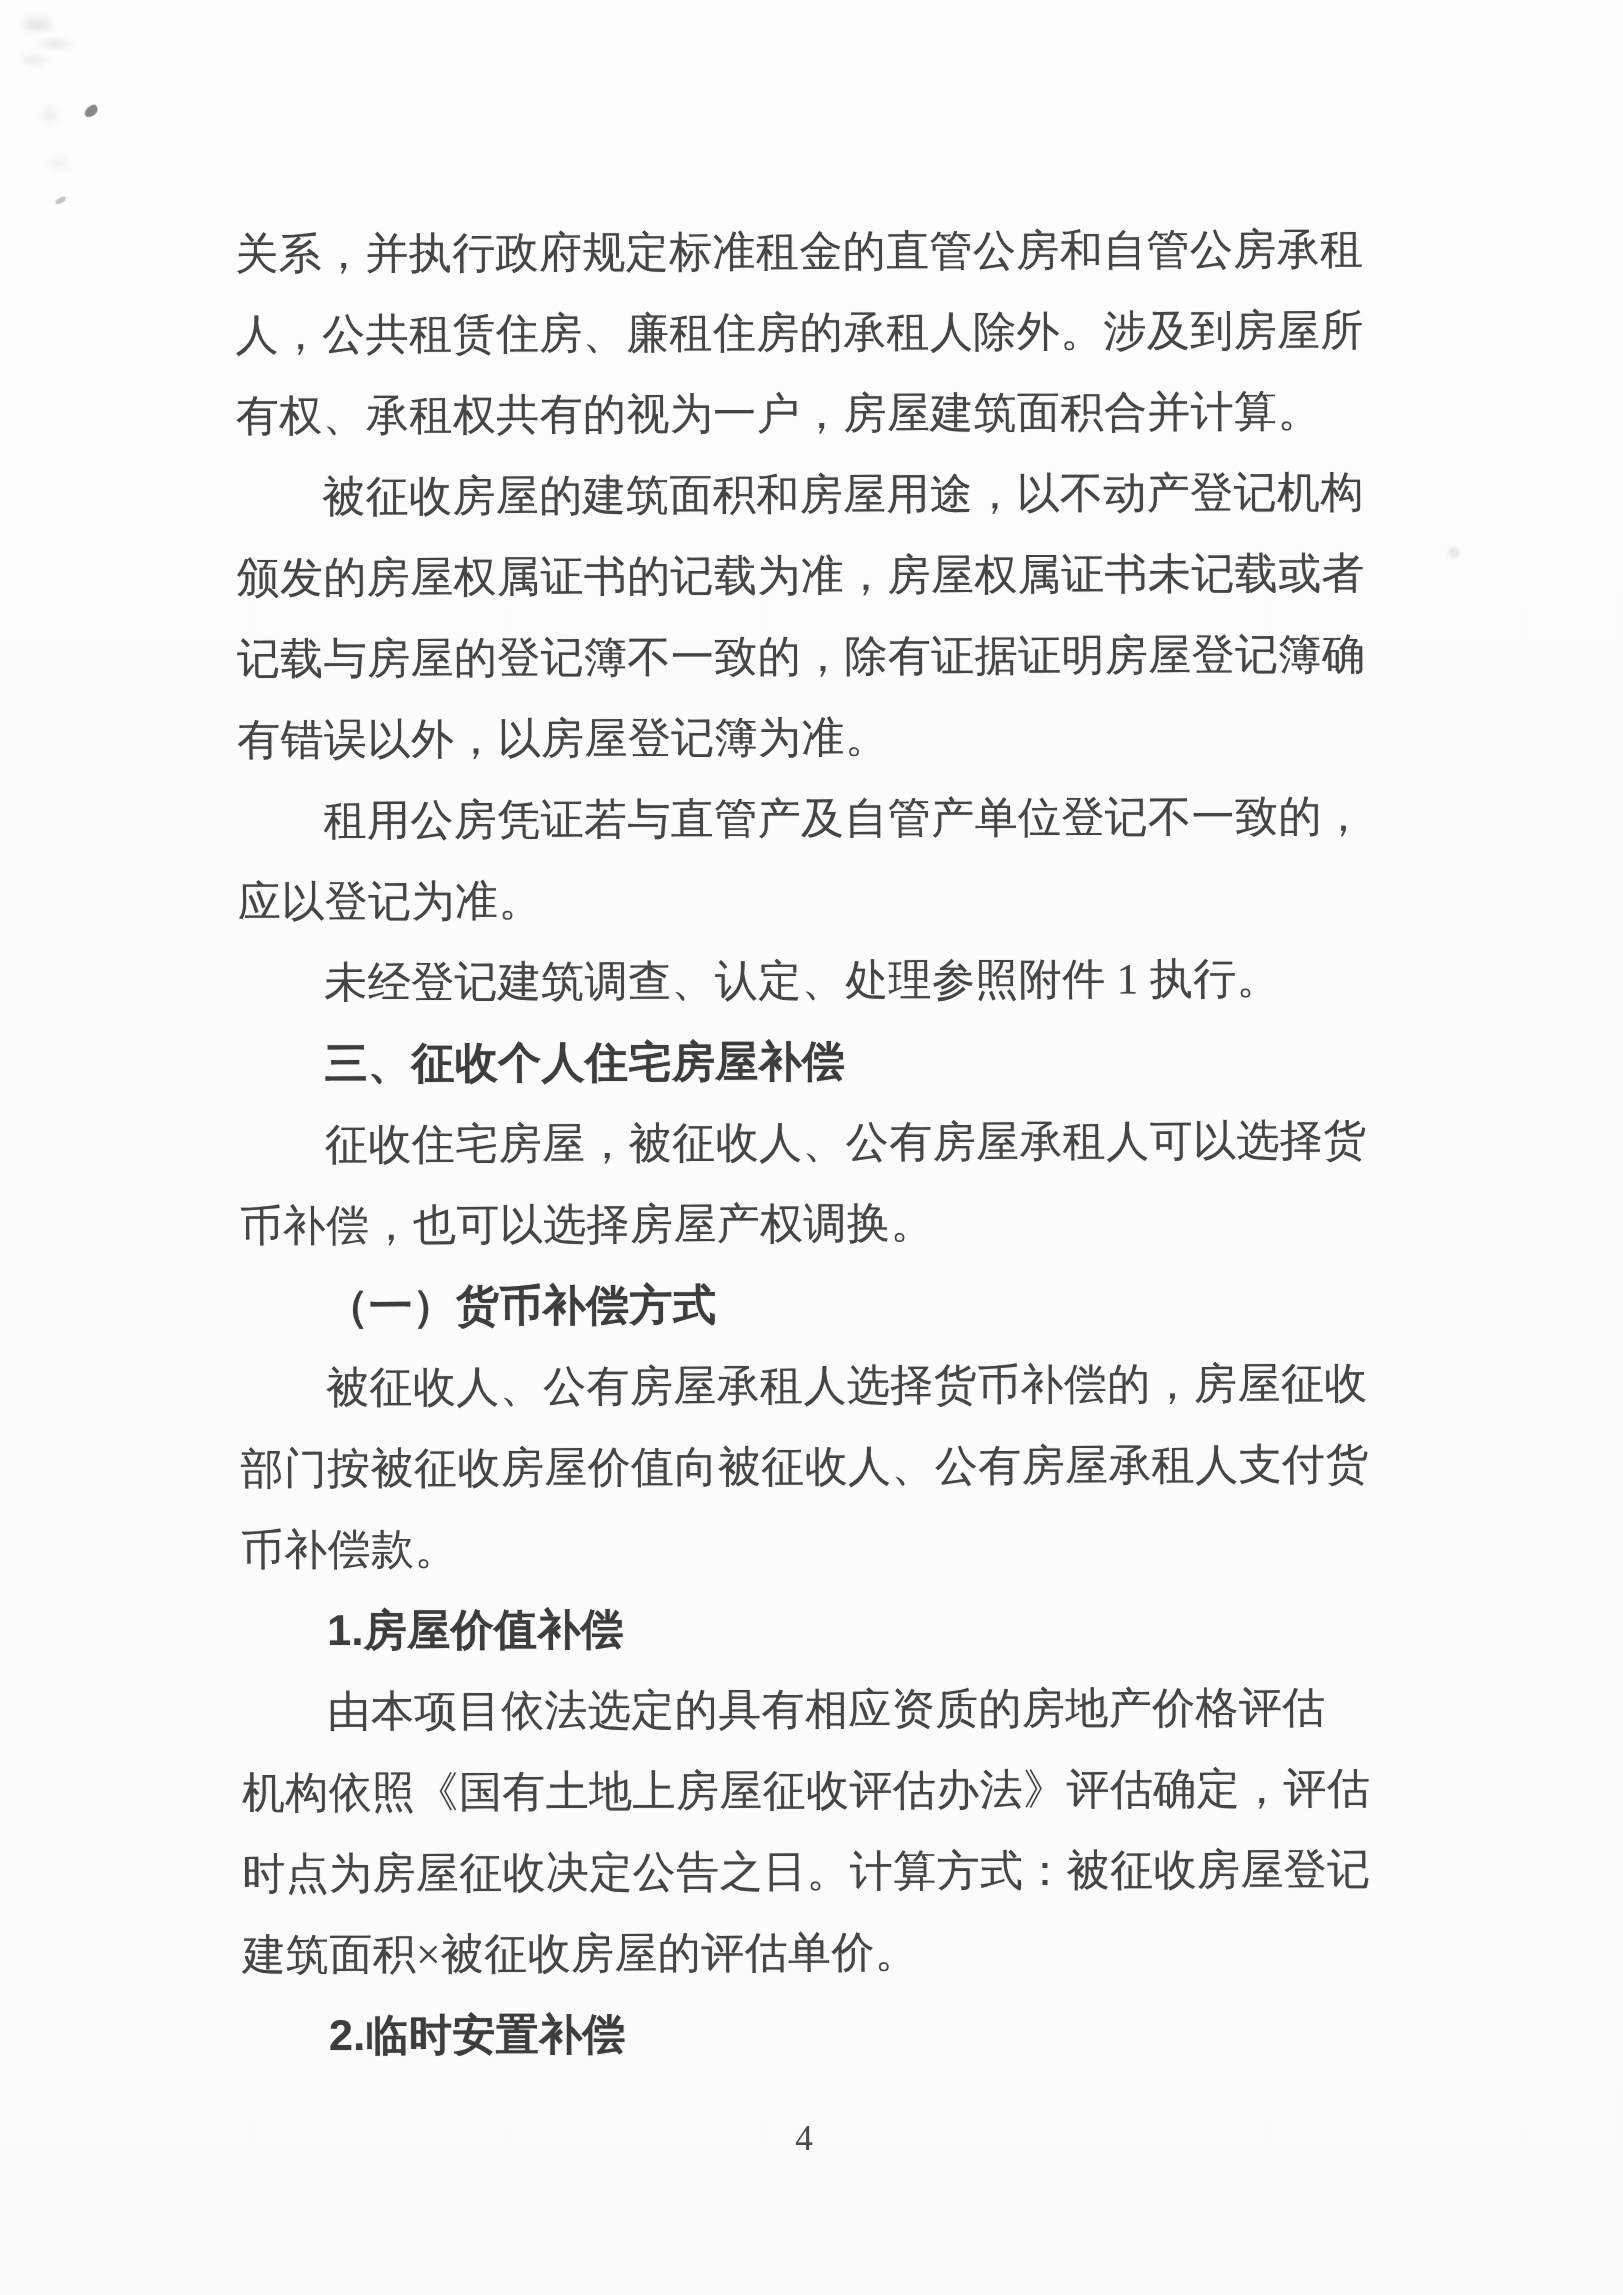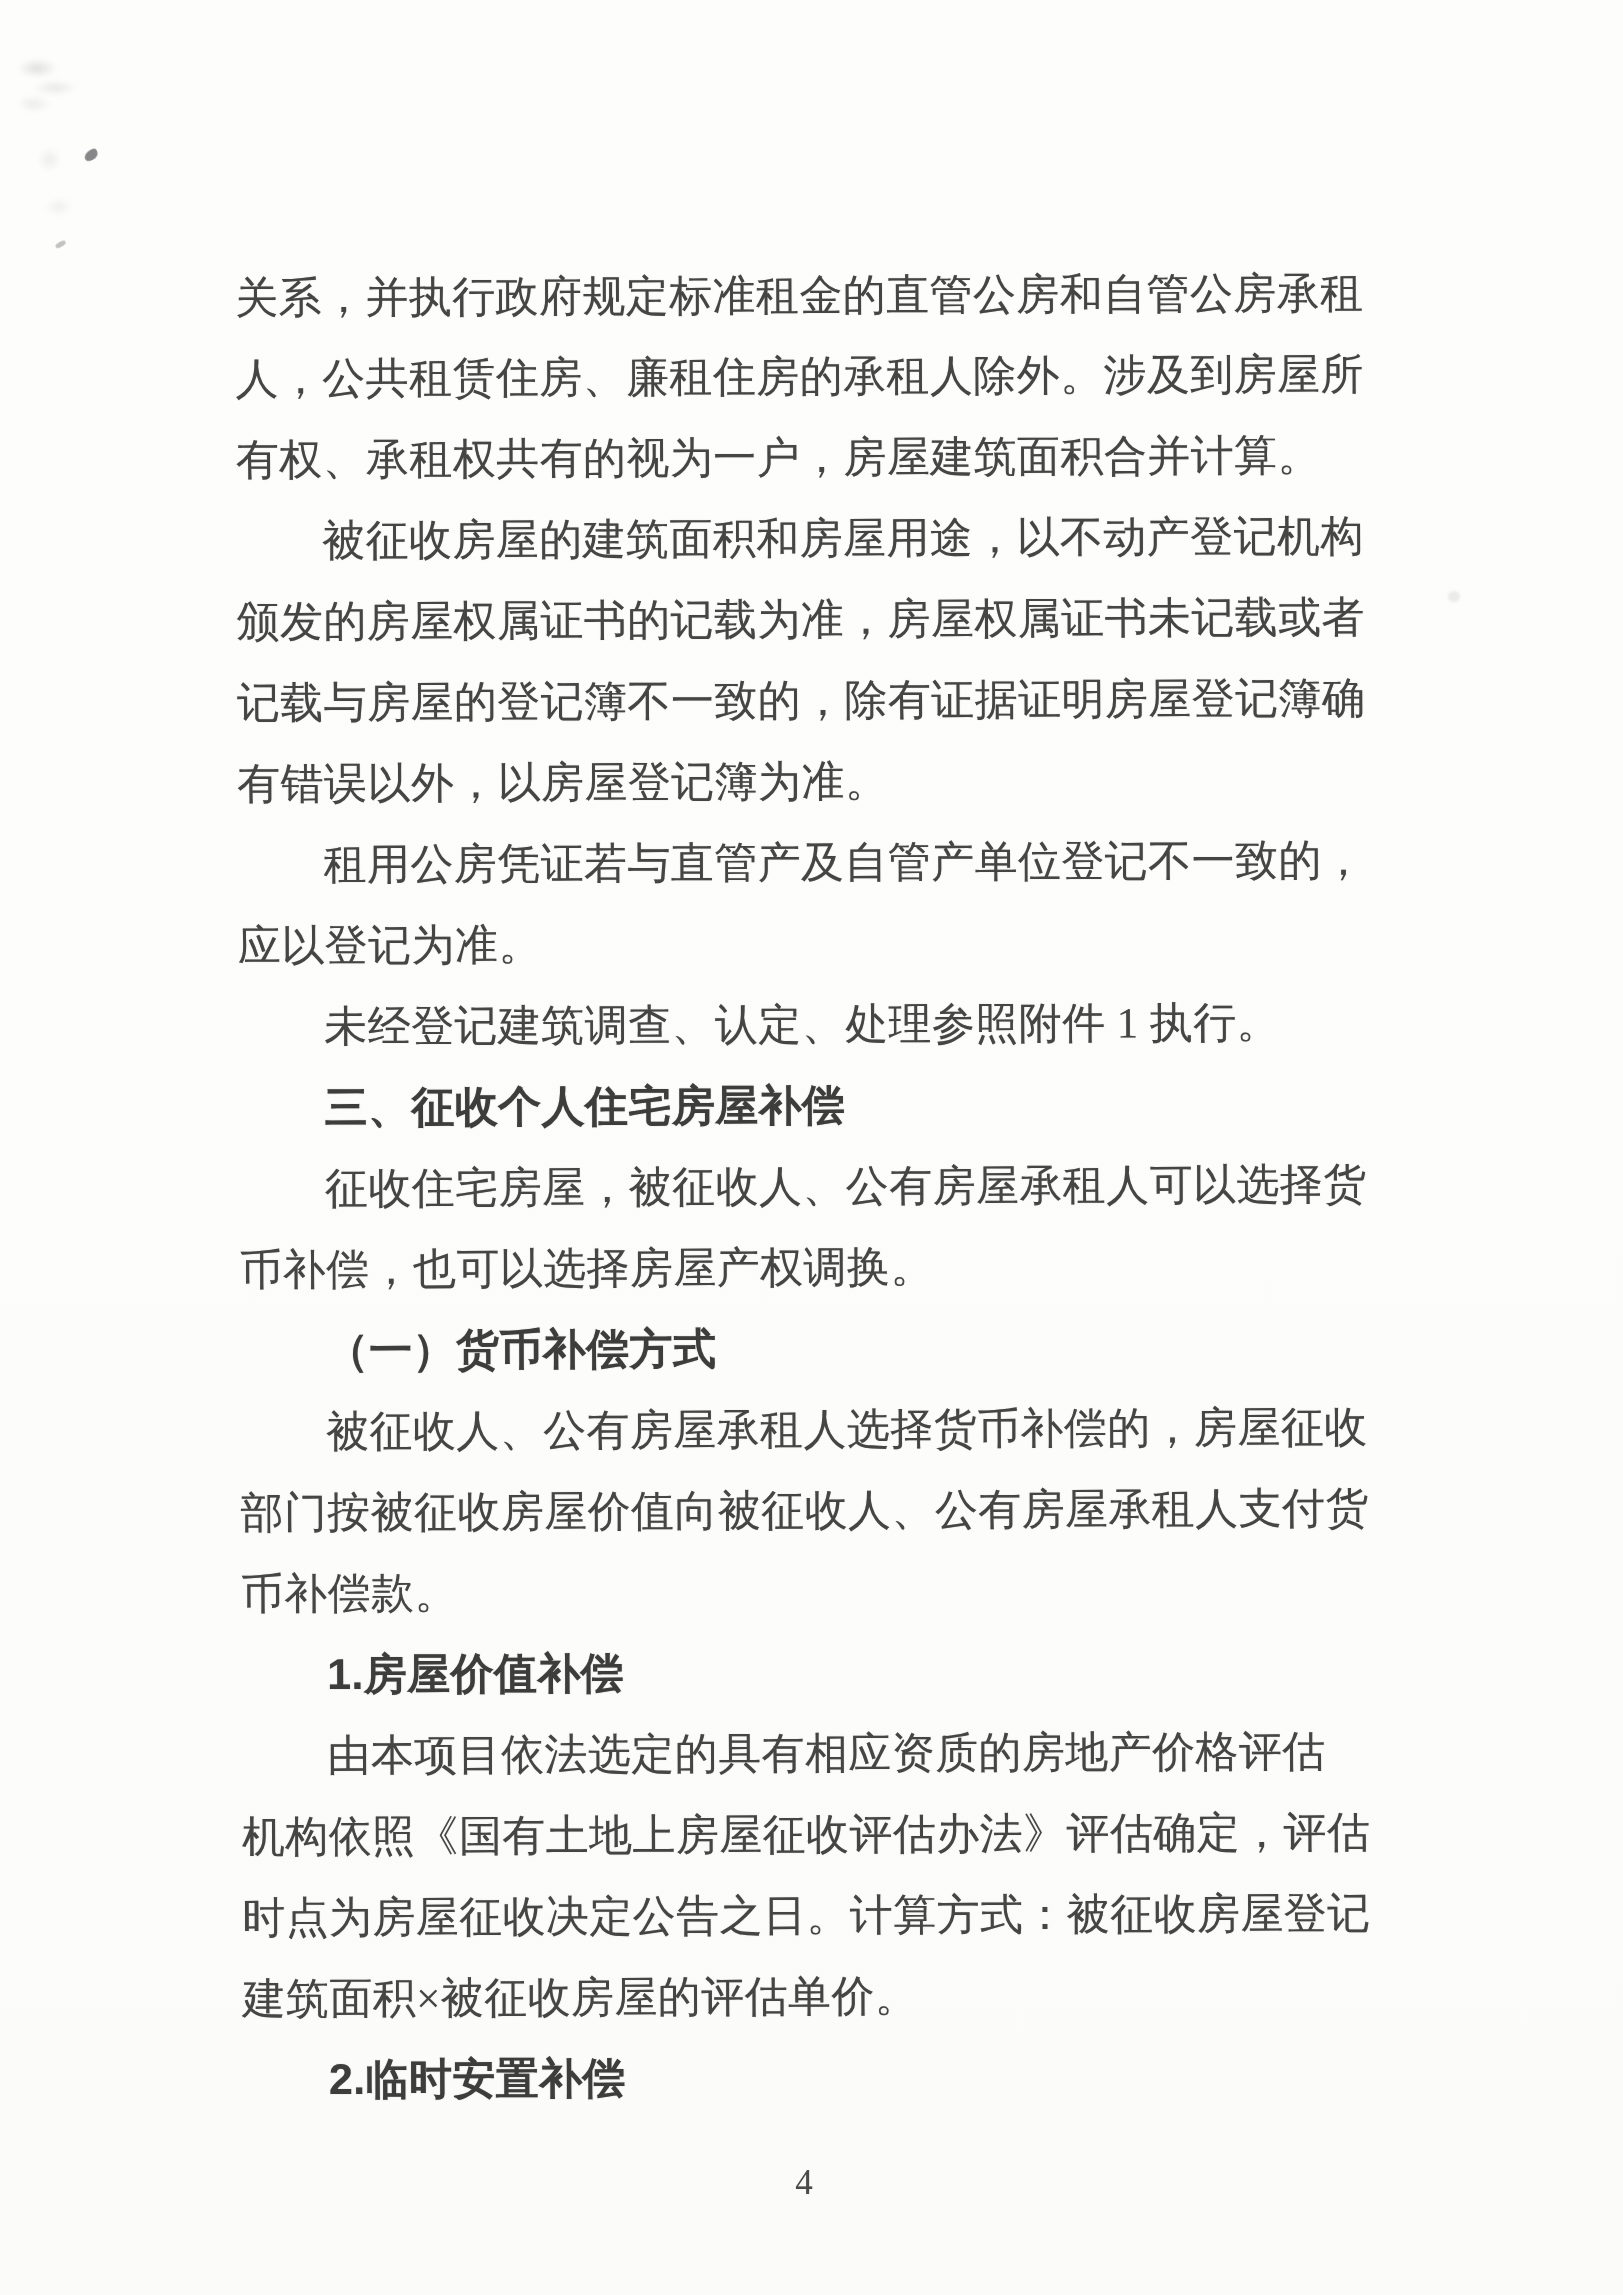--- a/index.html
+++ b/index.html
@@ -6,21 +6,20 @@
   body{
     width:1623px;height:2295px;
     background:#fdfdfc;
     position:relative;
     overflow:hidden;
     font-family:"Liberation Serif","DejaVu Serif",serif;
   }
   .page{
     position:absolute;inset:0;
     background:linear-gradient(180deg,#fdfdfc 0%,#fcfcfb 60%,#fbfbfa 100%);
-    margin-top:44px;
   }
   
   .textblock{
     position:absolute;
     left:239px;top:211px;width:1119px;
     transform:rotate(-0.25deg);
     transform-origin:50% 50%;
     color:#454543;
   }
   .line{

